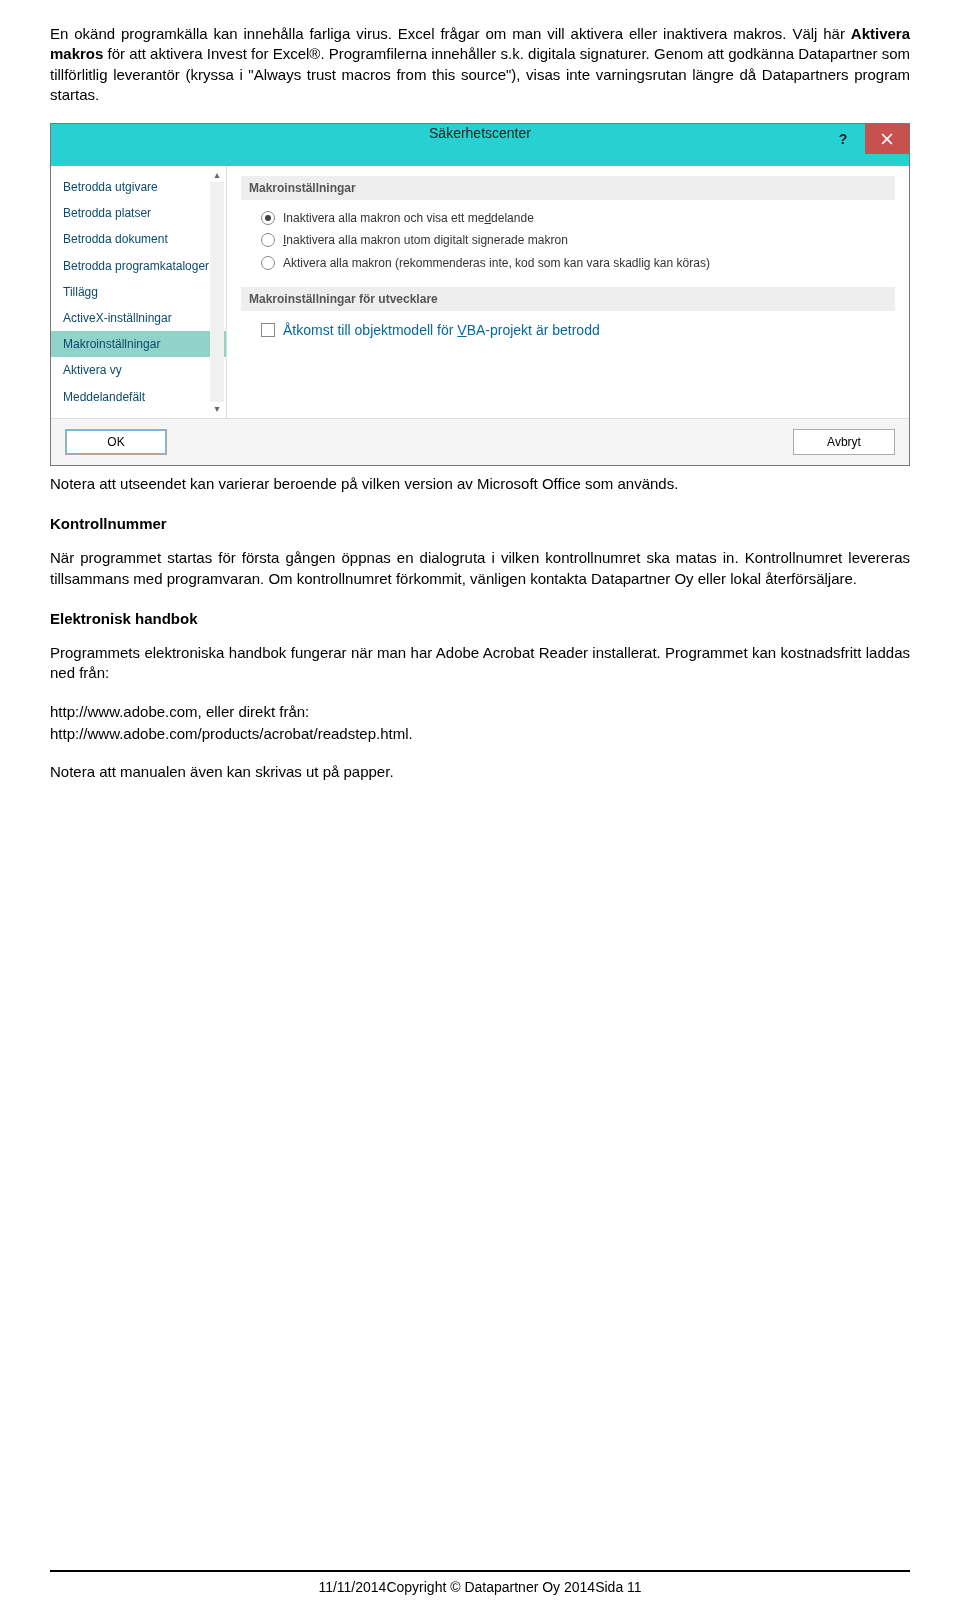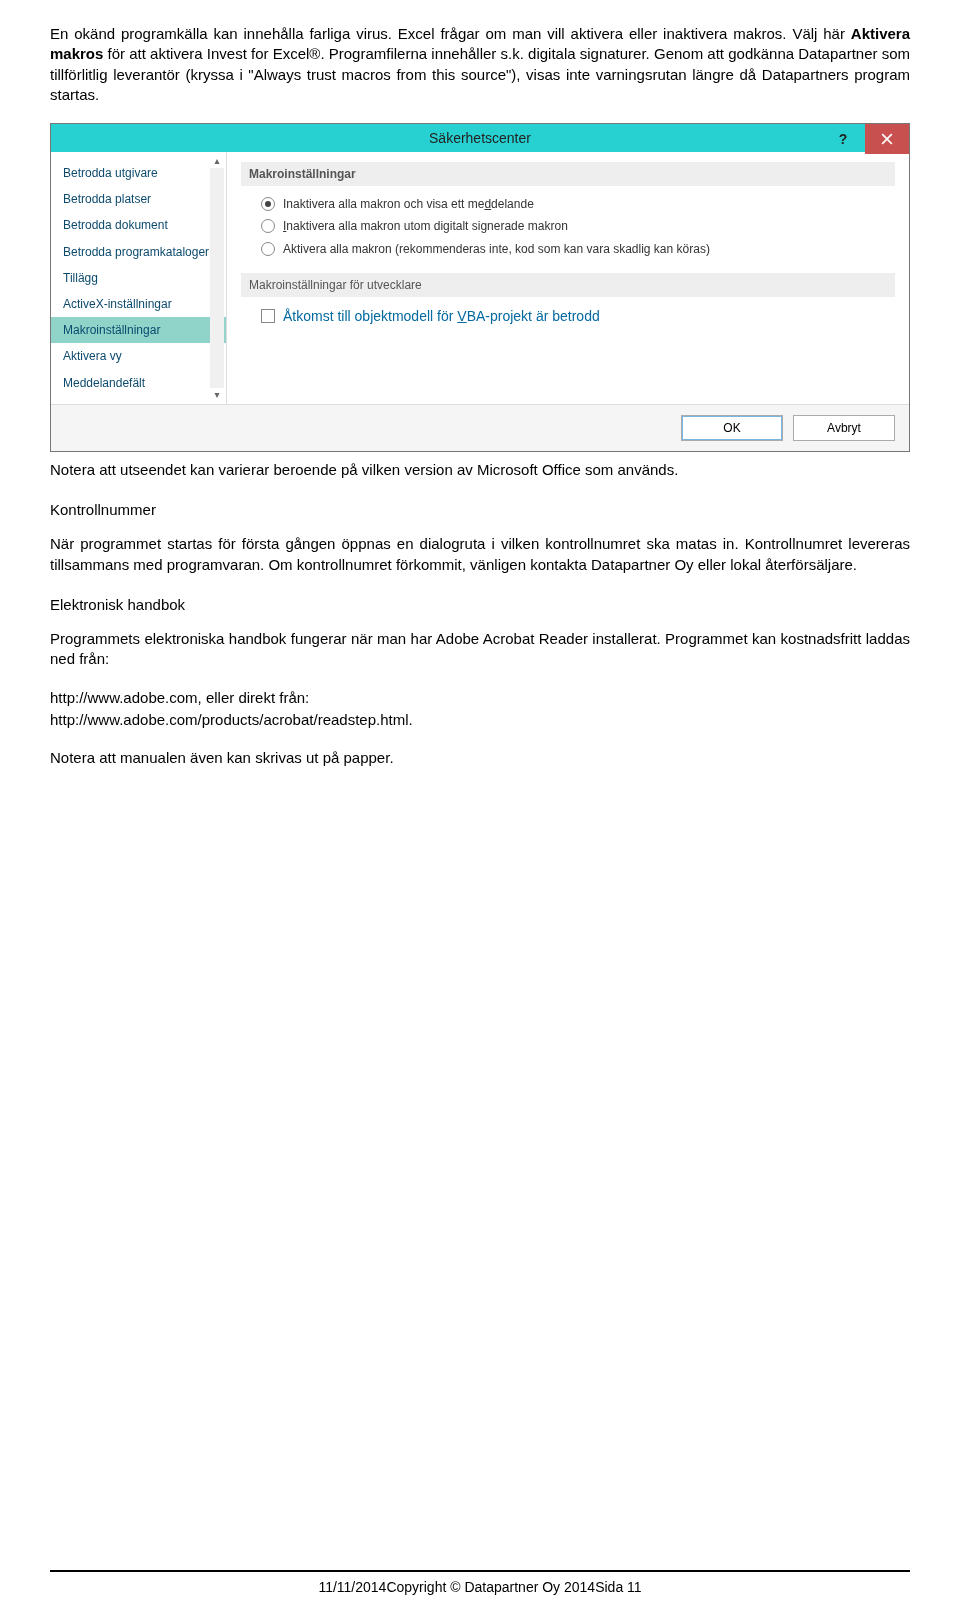--- a/index.html
+++ b/index.html
@@ -1,22 +1,22 @@
 <!DOCTYPE html>
 <html><head>
 <meta charset="utf-8">
 <style>
 html,body{margin:0;padding:0;background:#fff;font-family:Arial,Helvetica,sans-serif;color:#000;font-size:15px;line-height:1.35}
 .page{width:960px;min-height:1621px;margin:0 auto;position:relative;padding:24px 50px 50px 50px;box-sizing:border-box}
 .body-text{text-align:justify}
 .body-text p{margin:0 0 18px 0}
 .bold{font-weight:700}
-.section-heading{font-weight:400;margin:20px 0 14px 0}
+.section-heading{font-weight:700;margin:20px 0 14px 0}
 .dialog{margin:10px 0 8px 0;border:1px solid #777}
-.dialog-titlebar{height:28px;background:#27d1d1;display:flex;align-items:center;position:relative}
+.dialog-titlebar{height:42px;background:#27d1d1;display:flex;position:relative}
 .dialog-title{flex:1;text-align:center;font-size:14px;color:#222}
 .tb-icons{position:absolute;right:0;top:0;height:30px;display:flex}
 .tb-btn{width:44px;height:30px;display:flex;align-items:center;justify-content:center;font-size:14px;color:#222}
 .tb-help{font-weight:700}
 .tb-close{background:#c8504f;color:#fff;font-family:Arial}
 .tb-close svg{width:12px;height:12px}
 .dialog-body{display:flex;background:#fff}
 .dialog-left{width:175px;border-right:1px solid #ddd;background:#fff;padding:8px 0;position:relative}
 .nav-item{padding:5px 12px;font-size:12px;color:#0c4a6e}
 .nav-item.selected{background:#8fd3c9}
@@ -24,22 +24,22 @@
 .scroll-up{top:2px}
 .scroll-down{bottom:2px}
 .scroll-track{position:absolute;right:2px;top:16px;bottom:16px;width:14px;background:#f0f0f0}
 .dialog-right{flex:1;padding:10px 14px 14px 14px}
 .group-header{background:#eeeeee;color:#555;font-size:12px;padding:4px 8px;font-weight:700;margin-bottom:10px}
 .radio-row{display:flex;align-items:center;margin:6px 0 6px 20px;font-size:12px;color:#333}
 .radio{width:12px;height:12px;border:1px solid #888;border-radius:50%;margin-right:8px;display:inline-flex;align-items:center;justify-content:center;flex:0 0 auto}
 .radio.checked::after{content:"";width:6px;height:6px;background:#444;border-radius:50%}
 .check-row{display:flex;align-items:center;margin:6px 0 6px 20px;font-size:14px;color:#0369a1}
 .checkbox{width:12px;height:12px;border:1px solid #888;margin-right:8px;flex:0 0 auto}
-.group-header2{background:#eeeeee;color:#555;font-size:12px;padding:4px 8px;font-weight:400;margin:16px 0 10px 0}
-.dialog-footer{display:flex;justify-content:flex-end;gap:10px;padding:10px 14px;background:#f5f5f5;border-top:1px solid #ddd}
+.group-header2{background:#eeeeee;color:#555;font-size:12px;padding:4px 8px;font-weight:700;margin:16px 0 10px 0}
+.dialog-footer{display:flex;justify-content:space-between;gap:10px;padding:10px 14px;background:#f5f5f5;border-top:1px solid #ddd}
 .dlg-btn{min-width:72px;padding:4px 14px;font-size:12px;background:#fff;border:1px solid #aaa;text-align:center}
 .dlg-btn:first-child{box-shadow:0 0 0 1px #77b7e2 inset}
 .underline-hint{text-decoration:underline}
 .page-footer{position:absolute;left:50px;right:50px;bottom:24px;border-top:2px solid #000;padding-top:6px;display:flex;justify-content:center;font-size:14px}
 .link{color:#000}
 </style>
 </head>
 <body>
 <div class="page">
 

